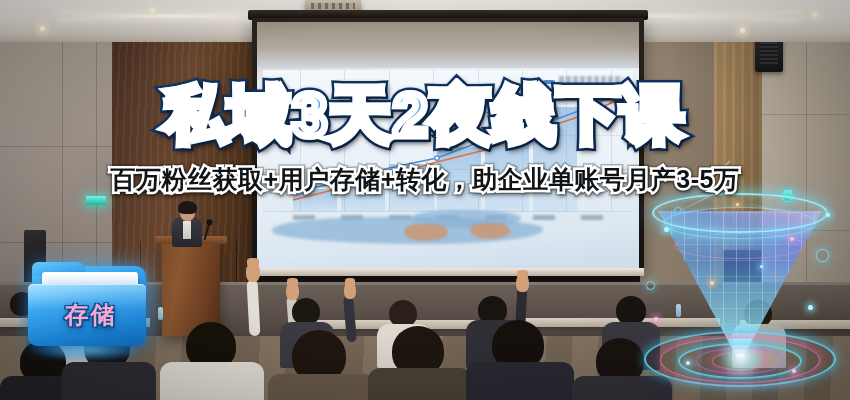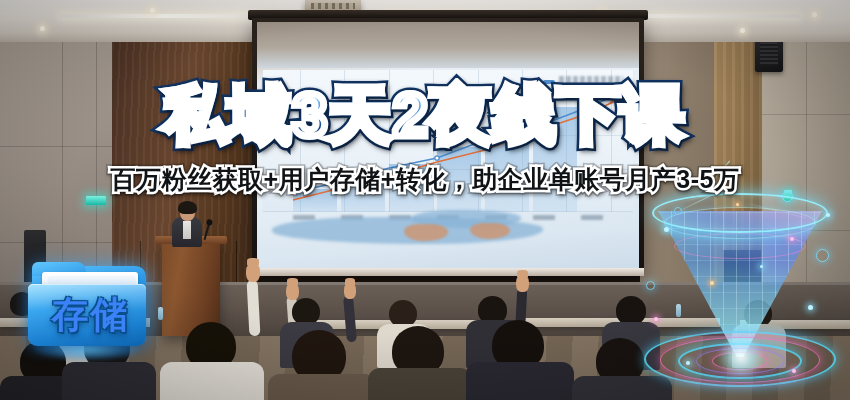--- a/index.html
+++ b/index.html
@@ -183,21 +183,21 @@
   .folder-paper2{ position:absolute; left:20px; top:14px; width:88px; height:48px;
     border-radius:3px; background:linear-gradient(180deg,#f3f9ff,#d8e9f7); }
   .folder-front{ position:absolute; left:0px; top:22px; width:118px; height:62px;
     border-radius:5px 5px 9px 9px;
     background:linear-gradient(170deg,#7fd6ff 0%,#3aa6ef 34%,#1b7fd0 72%,#0d63ad 100%);
     box-shadow:0 5px 14px rgba(0,70,140,.45), inset 0 1px 0 rgba(255,255,255,.55); }
   .folder-front:after{ content:""; position:absolute; left:0; top:0; width:100%; height:42%;
     border-radius:5px 5px 0 0; background:linear-gradient(180deg,rgba(255,255,255,.32),rgba(255,255,255,0)); }
   .folder-label{ position:absolute; left:0; top:22px; width:125px; height:62px;
     display:flex; align-items:center; justify-content:center;
-    font-size:37px; font-weight:bold; letter-spacing:2px; color:#3b82f6;
+    font-size:24px; font-weight:bold; letter-spacing:2px; color:#f9a8d4;
     text-shadow:0 0 2px #0a4f8c,1.6px 1.6px 0 #0a4f8c,-1.4px 1.4px 0 #0a4f8c,1.4px -1.4px 0 #0a4f8c,
                 -1.4px -1.4px 0 #0a4f8c, 0 3px 6px rgba(0,30,70,.7); }
   .folder-glow{ position:absolute; left:6px; top:76px; width:106px; height:22px;
     border-radius:50%; background:radial-gradient(ellipse at center,rgba(120,215,255,.85) 0%,rgba(60,170,255,.35) 50%,rgba(40,140,240,0) 78%);
     filter:blur(2px); }
 
   
   .title{ position:absolute; left:0; top:84px; width:850px; text-align:center;
     font-size:62px; font-weight:bold; letter-spacing:2px; line-height:1;
     -webkit-text-stroke:7px #ffffff;

